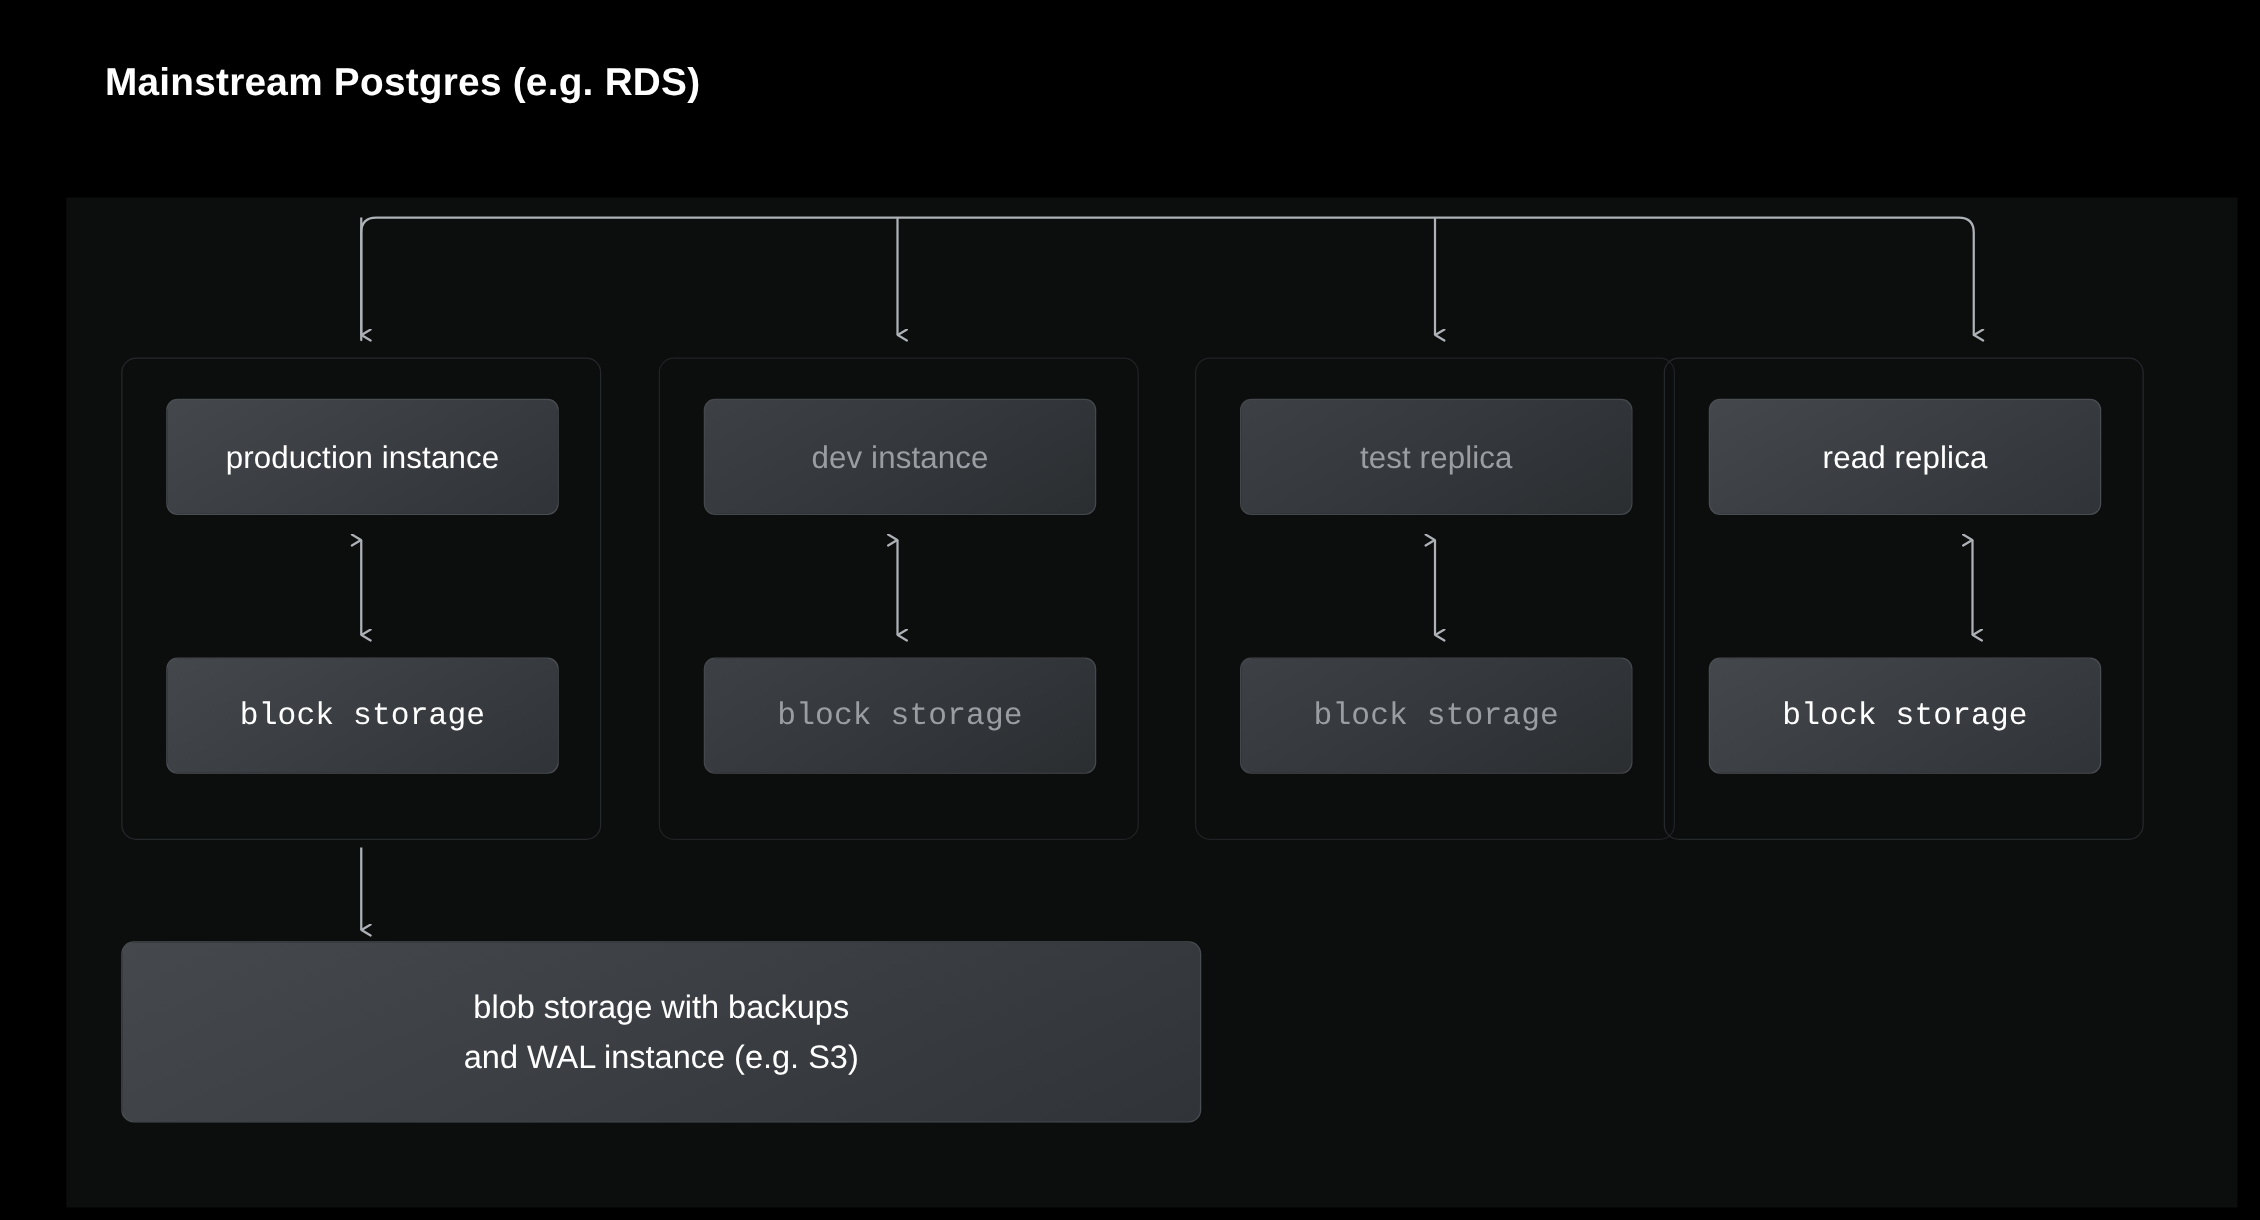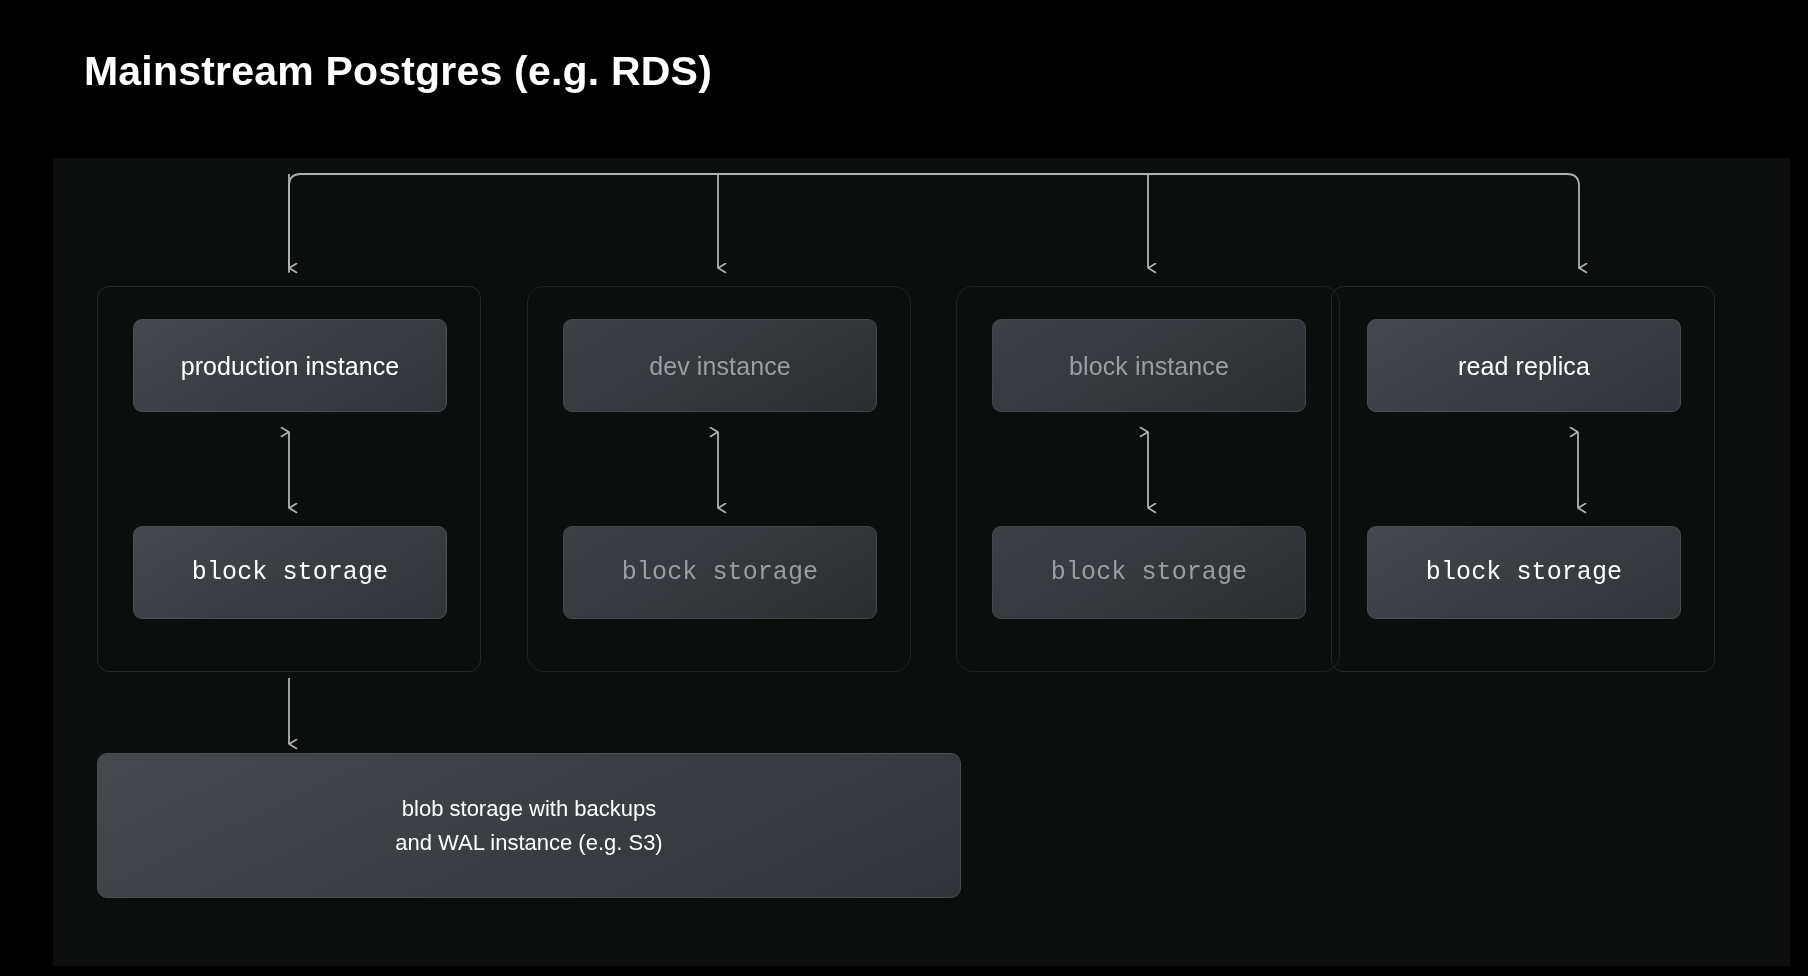--- a/index.html
+++ b/index.html
@@ -20,21 +20,21 @@
     width: 1808px;
     height: 976px;
     background: #000000;
   }
 
   
   .title {
     position: absolute;
     left: 84px;
     top: 48px;
-    font-size: 41px;
+    font-size: 31px;
     font-weight: 700;
     letter-spacing: 0.2px;
     color: #ffffff;
     white-space: nowrap;
   }
 
   
   .panel {
     position: absolute;
     left: 53px;
@@ -64,21 +64,21 @@
     border: 1.5px solid #26292c;
     border-radius: 12px;
     box-sizing: border-box;
     background: transparent;
   }
   .group.g0 { left: 44px; }
   .group.g1 { left: 474px; }
   .group.g2 { left: 903px; }
   .group.g3 { left: 1278px; }
 
-  .group.dim { border-color: #202325; border-radius: 17px; }
+  .group.dim { border-color: #202325; }
 
   
   .node {
     position: absolute;
     left: 35px;
     width: 314px;
     border-radius: 9px;
     box-sizing: border-box;
     display: flex;
     align-items: center;
@@ -109,21 +109,21 @@
     height: 145px;
     border-radius: 10px;
     box-sizing: border-box;
     display: flex;
     flex-direction: column;
     align-items: center;
     justify-content: center;
     background: linear-gradient(155deg, #45484d 0%, #3c3f44 45%, #303337 100%);
     border: 1px solid #4a4d52;
     color: #ffffff;
-    font-size: 22px;
+    font-size: 26px;
     line-height: 1.52;
     text-align: center;
   }
 </style>
 </head>
 <body>
 
 <div class="stage">
 
   <div class="title">Mainstream Postgres (e.g. RDS)</div>
@@ -175,21 +175,21 @@
       <div class="node instance dim">
         <span>dev instance</span>
       </div>
       <div class="node storage dim">
         <span>block storage</span>
       </div>
     </div>
 
     <div class="group g2 dim">
       <div class="node instance dim">
-        <span>block instance</span>
+        <span>test replica</span>
       </div>
       <div class="node storage dim">
         <span>block storage</span>
       </div>
     </div>
 
     <div class="group g3">
       <div class="node instance">
         <span>read replica</span>
       </div>

